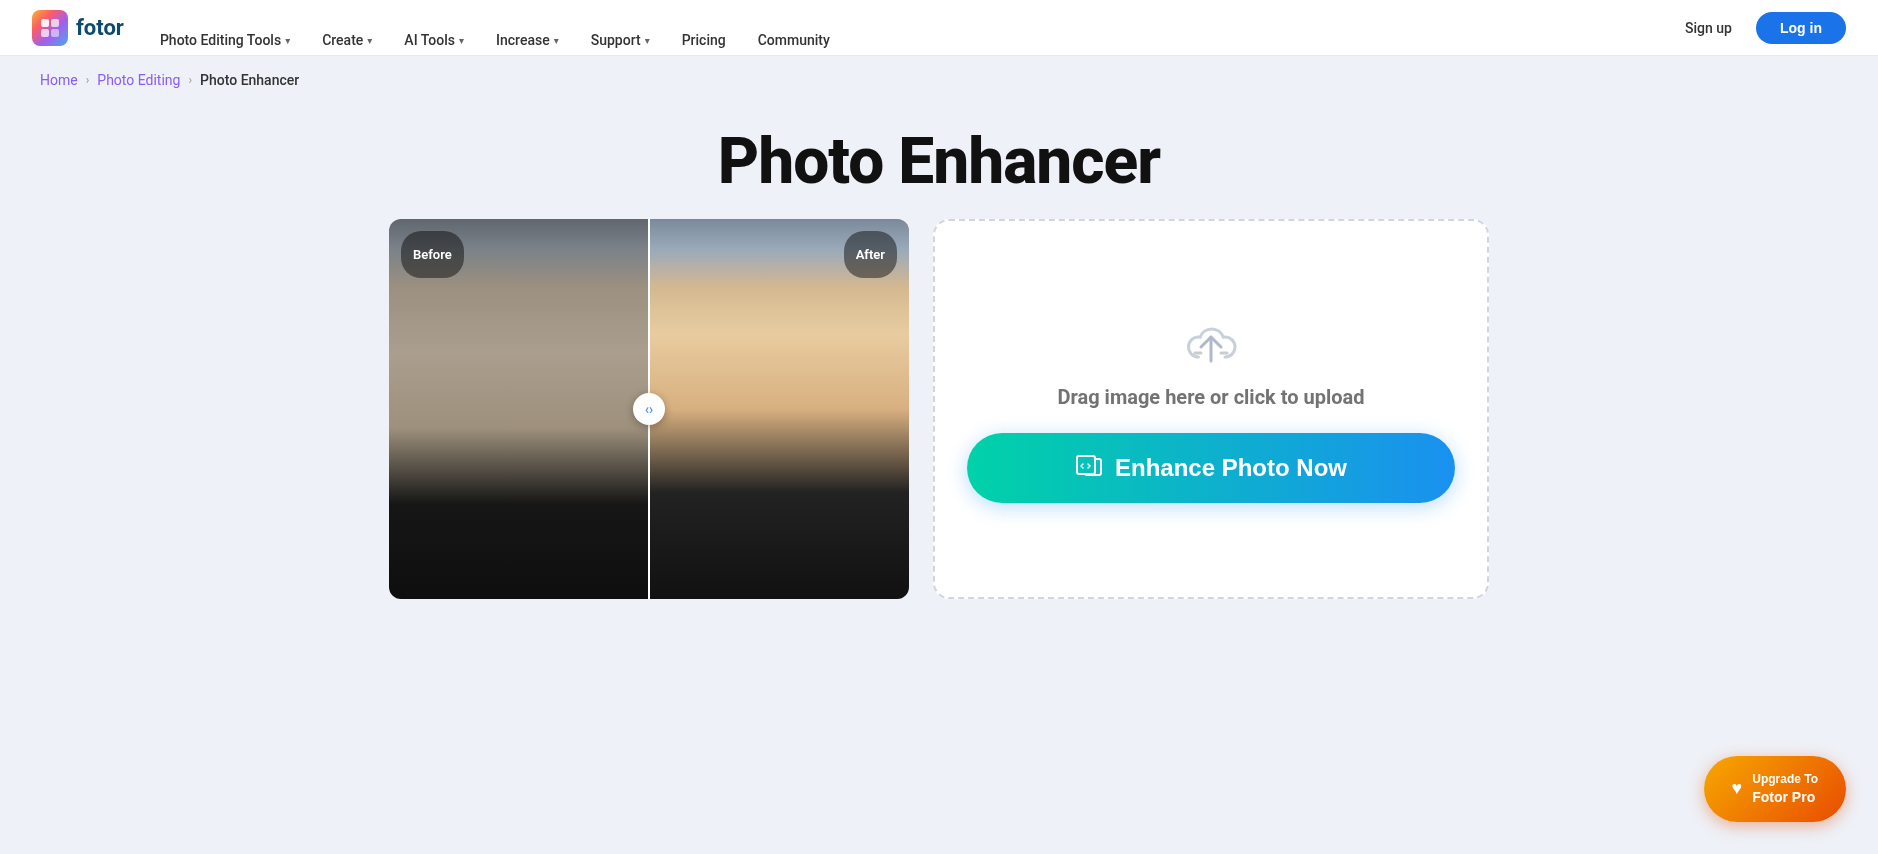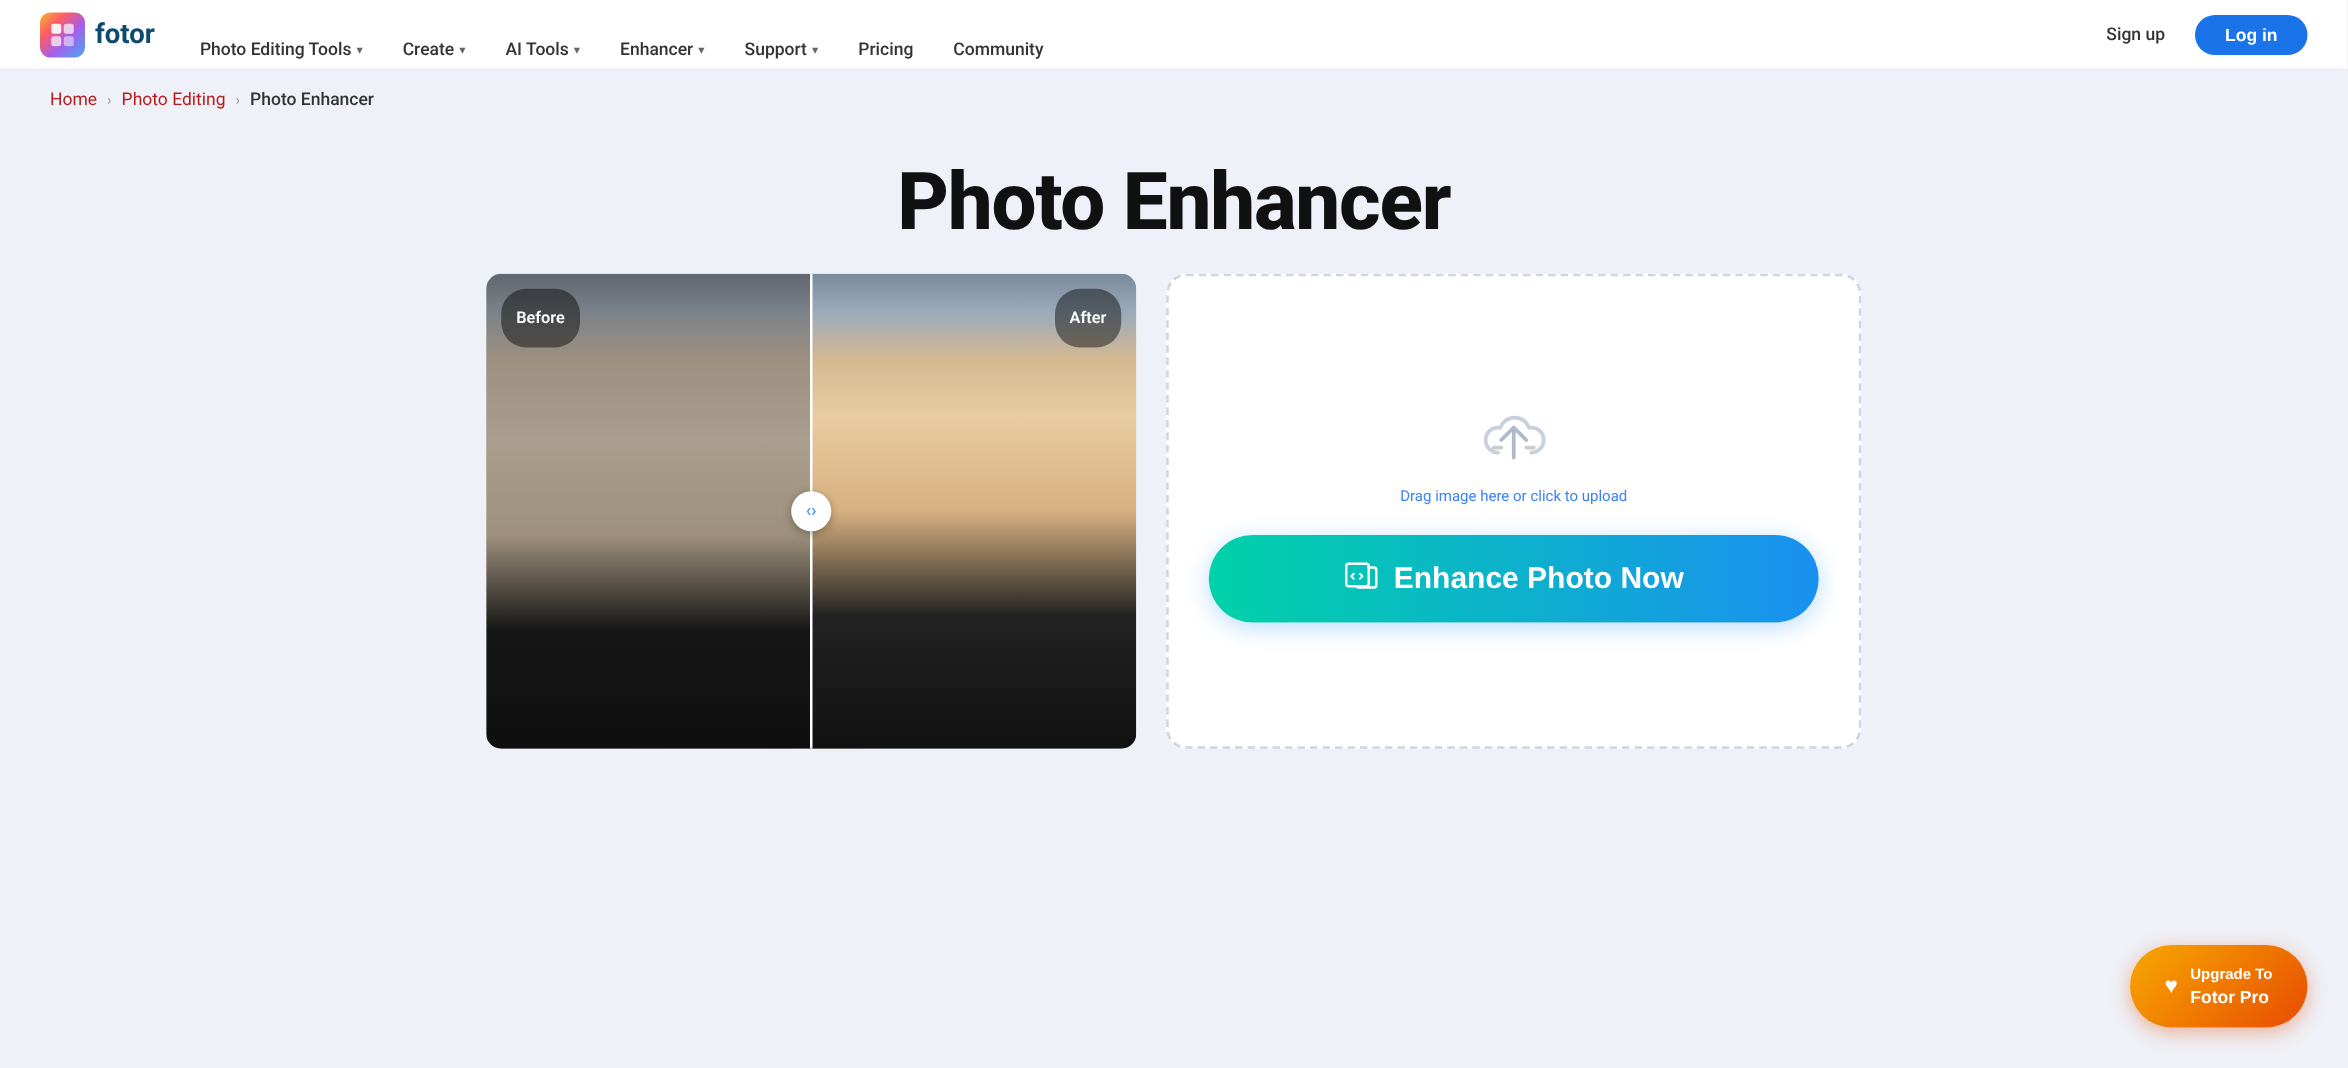--- a/index.html
+++ b/index.html
@@ -82,21 +82,21 @@
     
     .breadcrumb {
       display: flex;
       align-items: center;
       gap: 8px;
       padding: 16px 40px;
       font-size: 14px;
       color: #666;
     }
     .breadcrumb-sep { color: #999; font-size: 12px; }
-    .breadcrumb-link { color: #b91c1c; cursor: pointer; }
+    .breadcrumb-link { color: #8b5cf6; cursor: pointer; }
     .breadcrumb-current { color: #333; font-weight: 500; }
 
     
     .main {
       display: flex;
       flex-direction: column;
       align-items: center;
       padding: 20px 40px 40px;
     }
     .page-title {
@@ -242,22 +242,23 @@
       display: flex;
       flex-direction: column;
       align-items: center;
       gap: 16px;
     }
     .upload-cloud-icon {
       width: 64px;
       height: 54px;
     }
     .upload-label {
-      font-size: 12px;
-      color: #3b82f6;
+      font-size: 20px;
+      color: #737373;
+      font-weight: bold;
     }
     .enhance-btn {
       background: linear-gradient(90deg, #00d2a8 0%, #1a90f0 100%);
       color: #fff;
       border: none;
       border-radius: 40px;
       padding: 18px 48px;
       font-size: 24px;
       font-weight: 700;
       cursor: pointer;
@@ -322,21 +323,21 @@
   </div>
   <div class="nav-item">
     <span>Create</span>
     <span class="nav-chevron">▾</span>
   </div>
   <div class="nav-item">
     <span>AI Tools</span>
     <span class="nav-chevron">▾</span>
   </div>
   <div class="nav-item">
-    <span>Enhancer</span>
+    <span>Increase</span>
     <span class="nav-chevron">▾</span>
   </div>
   <div class="nav-item">
     <span>Support</span>
     <span class="nav-chevron">▾</span>
   </div>
   <div class="nav-item">
     <span>Pricing</span>
   </div>
   <div class="nav-item">

